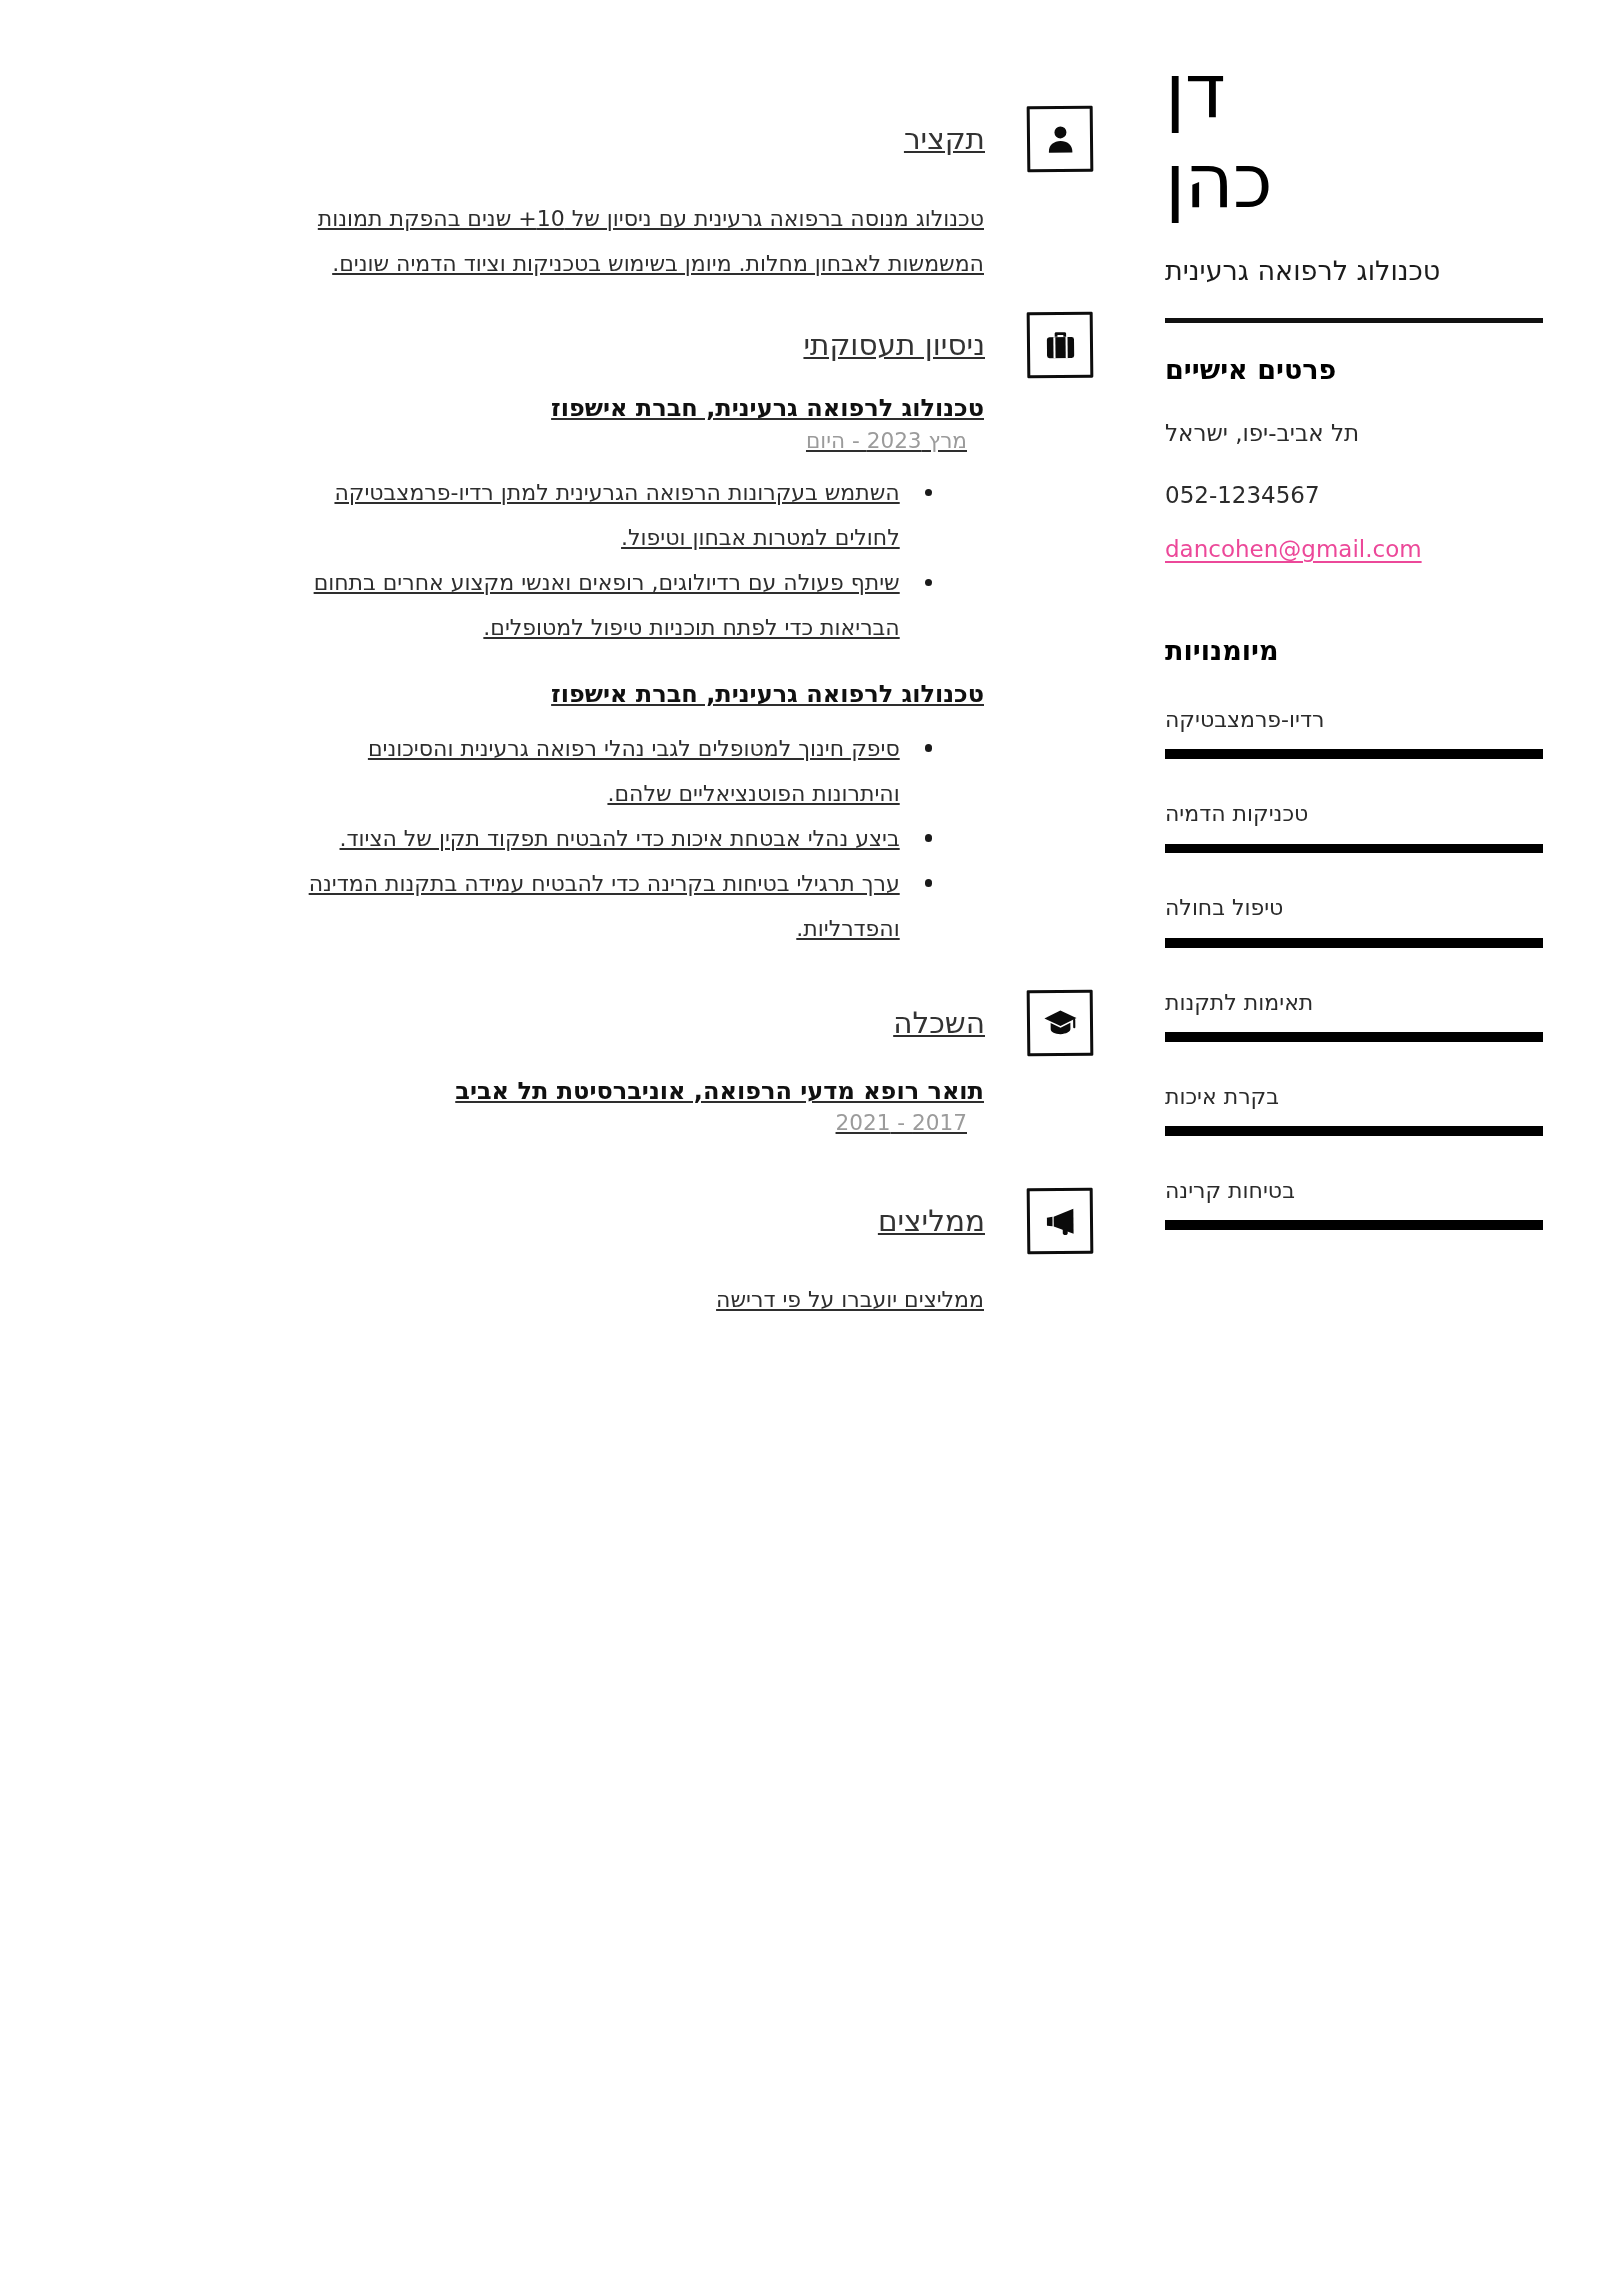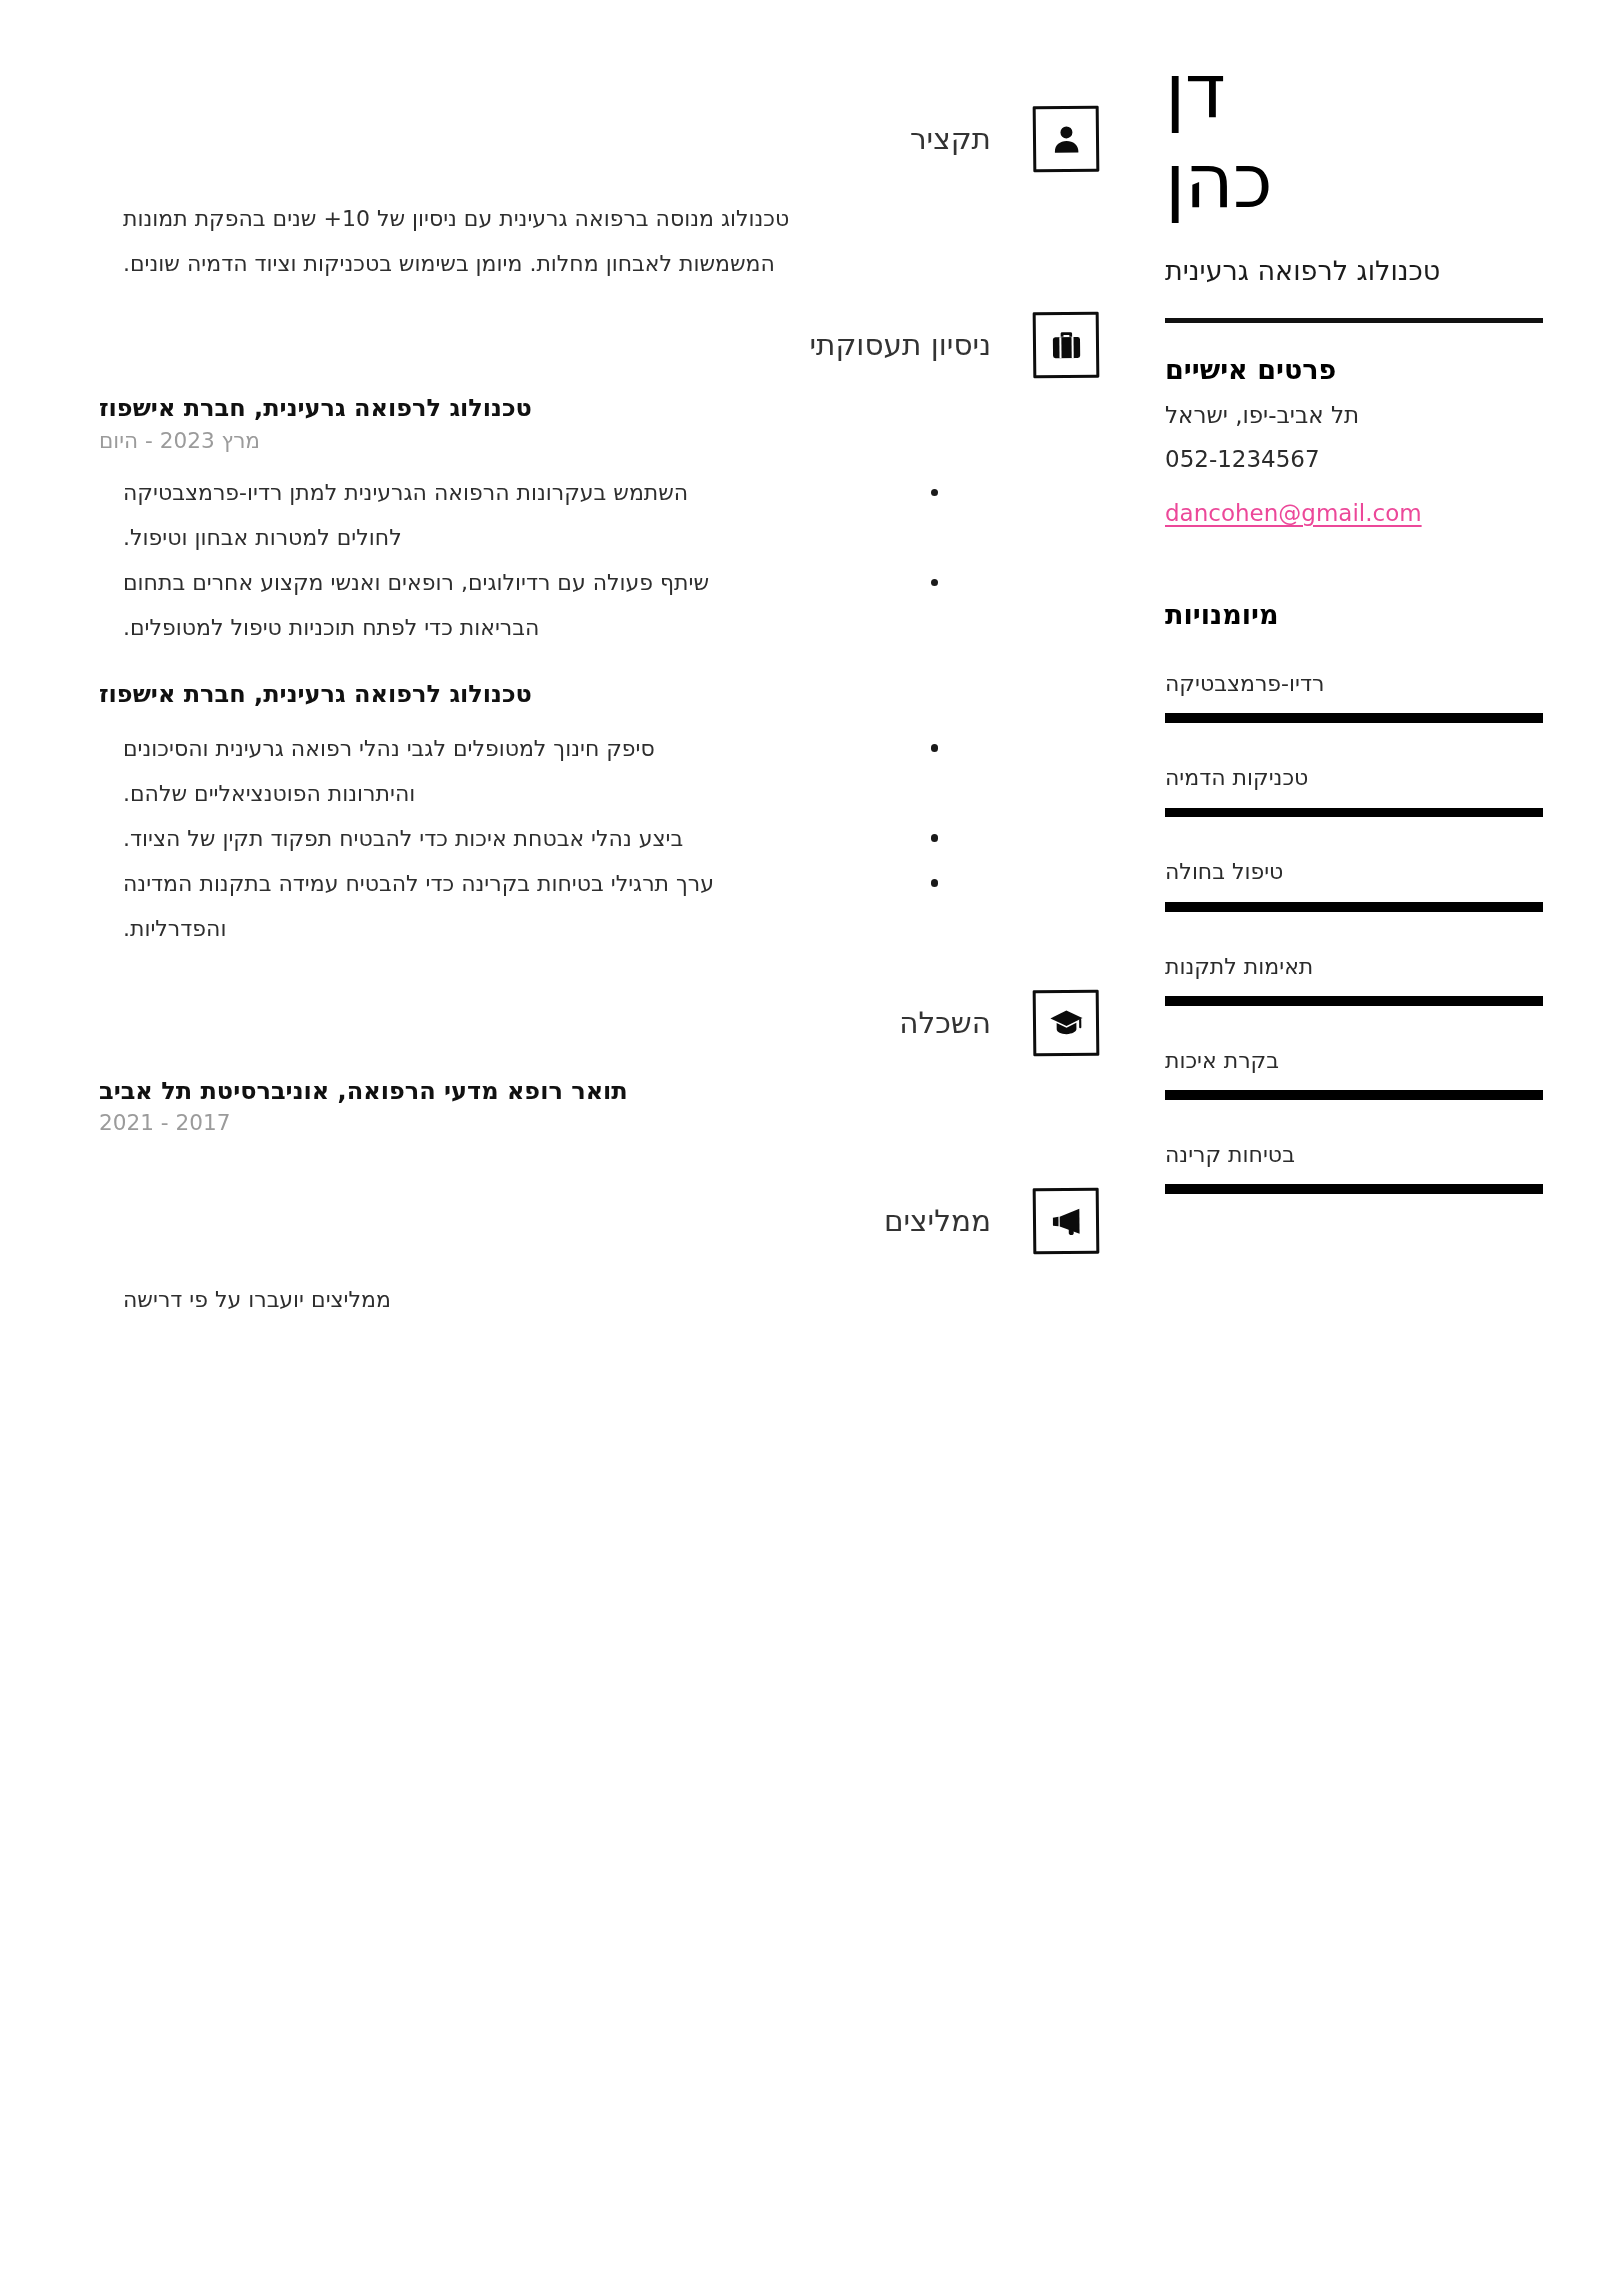--- a/index.html
+++ b/index.html
@@ -37,21 +37,21 @@
     border-top:5.2px solid #111;
   }
   .side-heading{
     margin:29px 0 0 0;
     font-size:27px;
     line-height:35px;
     font-weight:700;
     color:#000;
   }
   .contact-line{
-    margin-top:13px;
+    margin-top:31px;
     font-size:23px;
     line-height:31px;
     color:#2b2b2b;
   }
   .email-line{margin-top:23.6px;}
   .email-link{
     font-size:23px;
     line-height:31px;
     color:#ec4899;
     text-decoration:underline;
@@ -72,22 +72,23 @@
     direction:rtl;
   }
   .skill-fill{
     height:100%;
     background:#000;
     margin-right:0;
   }
   
   .main{
     position:absolute;
-    top:0;left:99px;width:1000px;
-    text-align:left;
+    top:0;left:93px;width:1000px;
+    text-align:right;
+    text-decoration:underline;
   }
   .sec-head{
     display:flex;
     align-items:center;
   }
   .icon-box{
     flex:0 0 auto;
     width:60px;height:60px;
     border:3.9px solid #0d0d0d;
     border-radius:1.3px;

